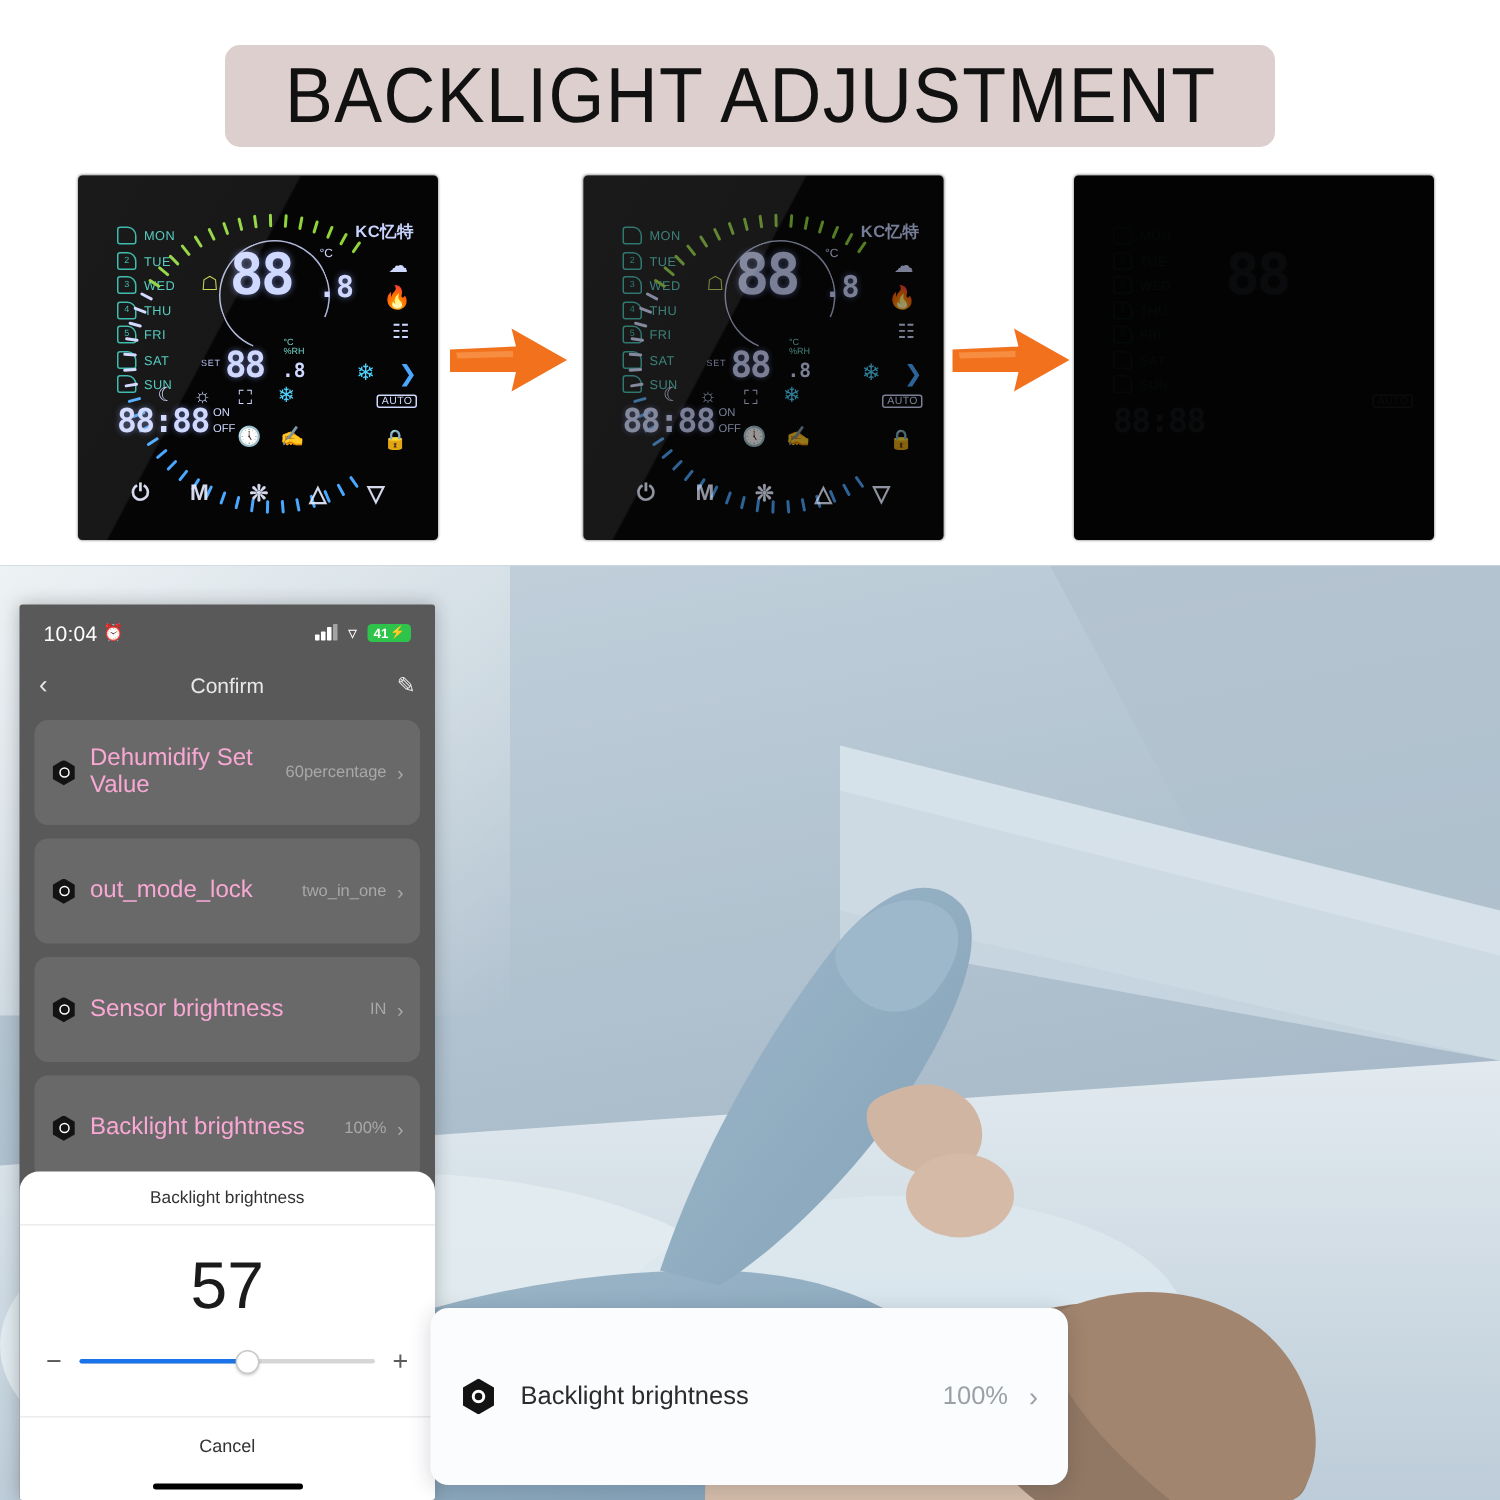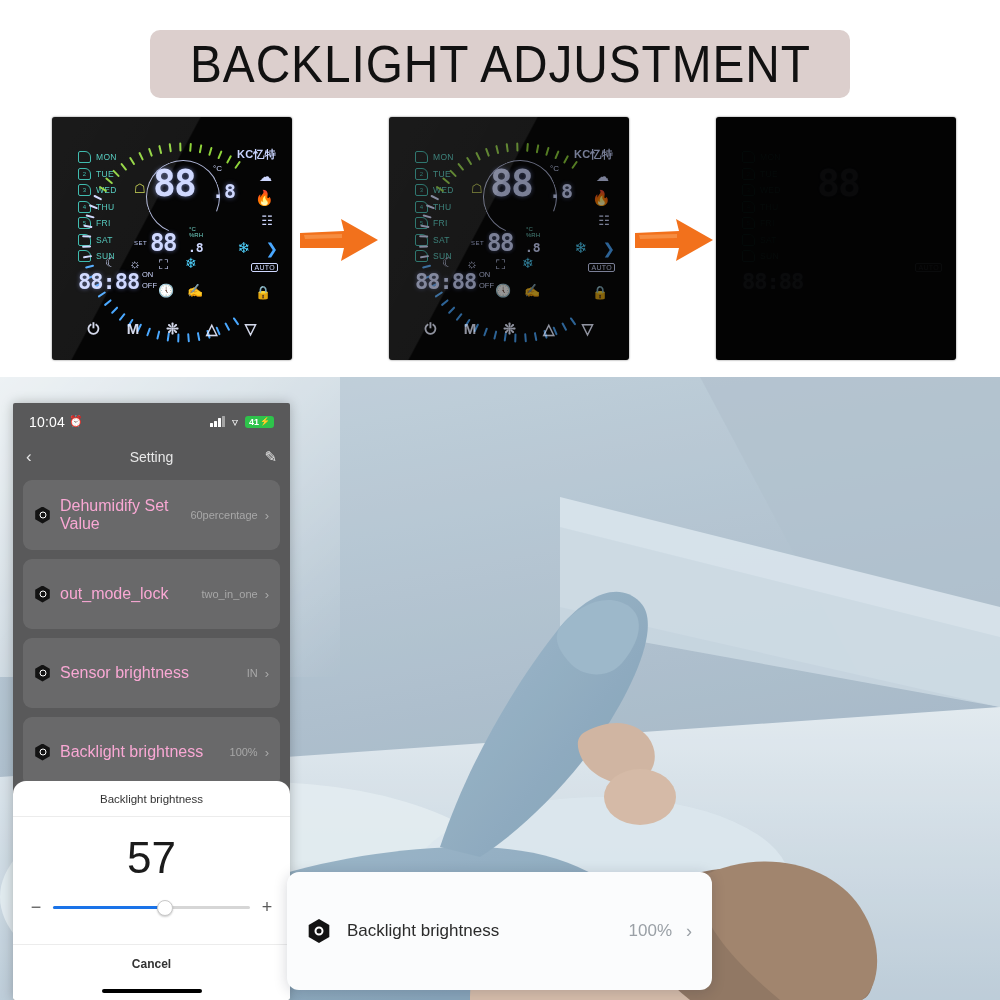--- a/index.html
+++ b/index.html
@@ -163,21 +163,21 @@
   .slider-row { display:flex; align-items:center; padding:4px 16px 26px; gap:10px; }
   .minus, .plus { color:#5a5a5a; font-size:18px; width:14px; text-align:center; }
   .track { position:relative; flex:1; height:3px; background:#d6d6d6; border-radius:2px; }
   .track .fill { position:absolute; left:0; top:0; bottom:0; background:#1a73e8; border-radius:2px; }
   .track .knob {
     position:absolute; top:50%; width:16px; height:16px; background:#fff;
     border:1.5px solid #c9c9c9; border-radius:50%; transform:translate(-50%,-50%);
     box-shadow:0 1px 2px rgba(0,0,0,.2);
   }
   .modal-actions { display:flex; border-top:1px solid #ececec; height:38px; }
-  .modal-actions > div { flex:1; display:flex; align-items:center; justify-content:center; font-size:12px;font-weight:bold; }
+  .modal-actions > div { flex:1; display:flex; align-items:center; justify-content:center; font-size:12px; }
   .cancel { color:#333; }
   .confirm { color:#f4451c; font-weight:700; }
   .homebar { height:18px; display:flex; align-items:center; justify-content:center; }
   .homebar i { display:block; width:100px; height:3.5px; background:#000; border-radius:2px; }
 
   
   .floatcard {
     position:absolute; left:287px; top:872px; width:425px; height:118px;
     background:#fbfcfd; border-radius:12px;
     box-shadow:0 2px 14px rgba(20,30,50,.18);
@@ -536,21 +536,21 @@
         <div style="font-size:12px;">▿</div>
         <div class="batt">
             <span>41</span>
             <span style="font-size:8px;margin-left:1px;">⚡</span>
           </div>
       </div>
     </div>
 
     <div class="navbar">
       <div style="font-size:17px;">‹</div>
-      <div class="ttl">Setting</div>
+      <div class="ttl">Confirm</div>
       <div style="margin-left:auto;font-size:15px;">✎</div>
     </div>
 
     <div class="list">
 
       <div class="card">
         <div class="hexicon">
             <div class="hx"></div>
             <div class="dot"></div>
           </div>

